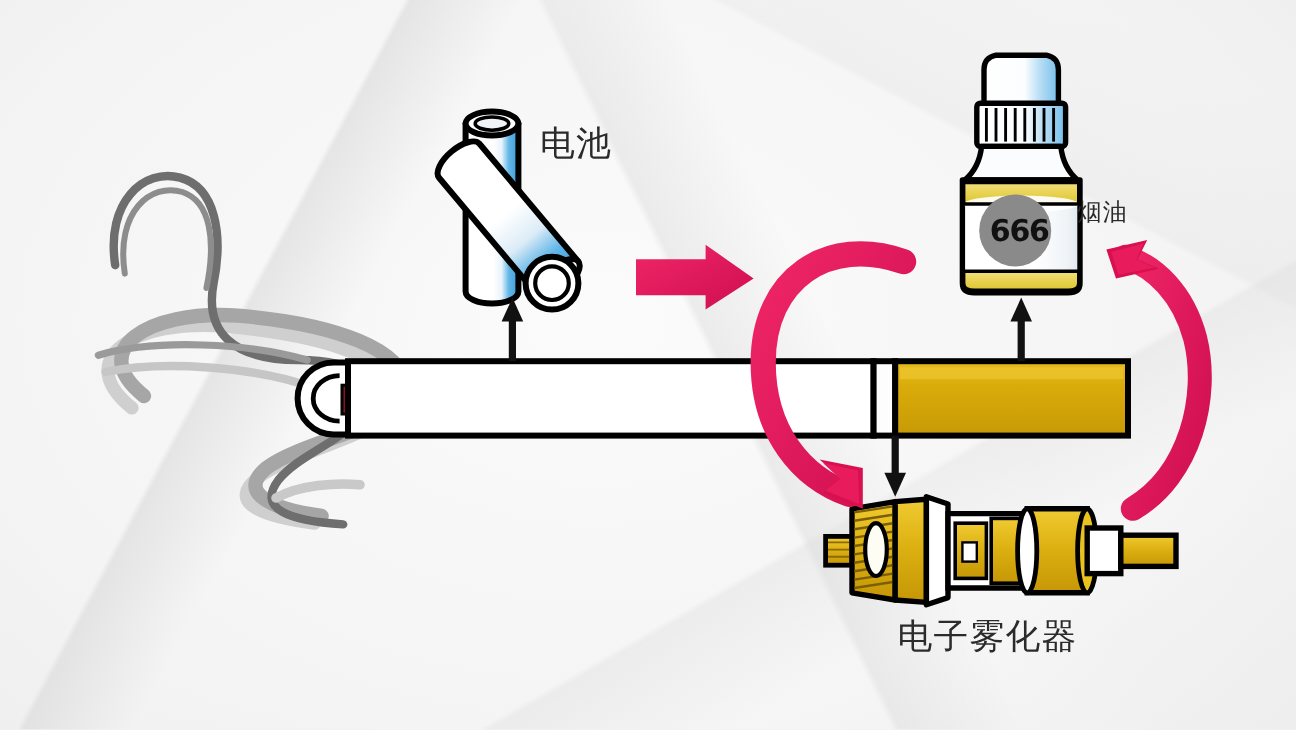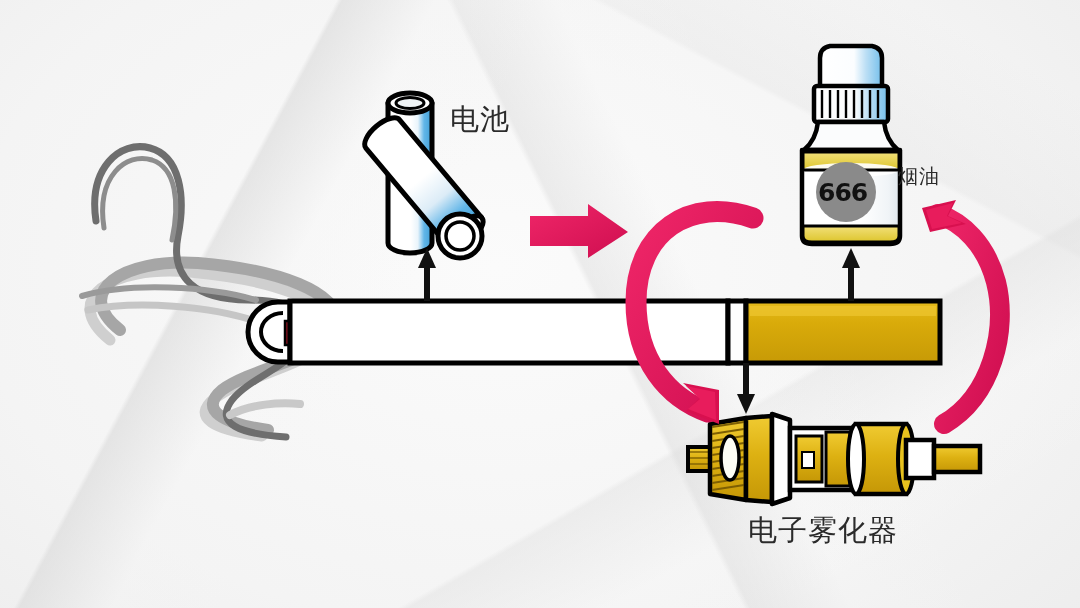--- a/index.html
+++ b/index.html
@@ -39,21 +39,21 @@
     letter-spacing: 1px;
   }
   #label-smoke   { left: 92px;  top: 360px; font-size: 29px; }
   #label-battery { left: 450px; top: 100px; font-size: 29px; }
   #label-eliquid { left: 898px; top: 163px; font-size: 20px; }
   #label-atomizer{ left: 748px; top: 511px; font-size: 29px; text-align: right; }
   .bottle-num {
     position: absolute;
     left: 818px; top: 178px;
     width: 56px;
-    text-align: left;
+    text-align: right;
     font-family: "DejaVu Sans", "Liberation Sans", sans-serif;
     font-size: 25px;
     font-weight: bold;
     color: #111111;
     letter-spacing: -1px;
   }
 </style>
 </head>
 <body>
 

